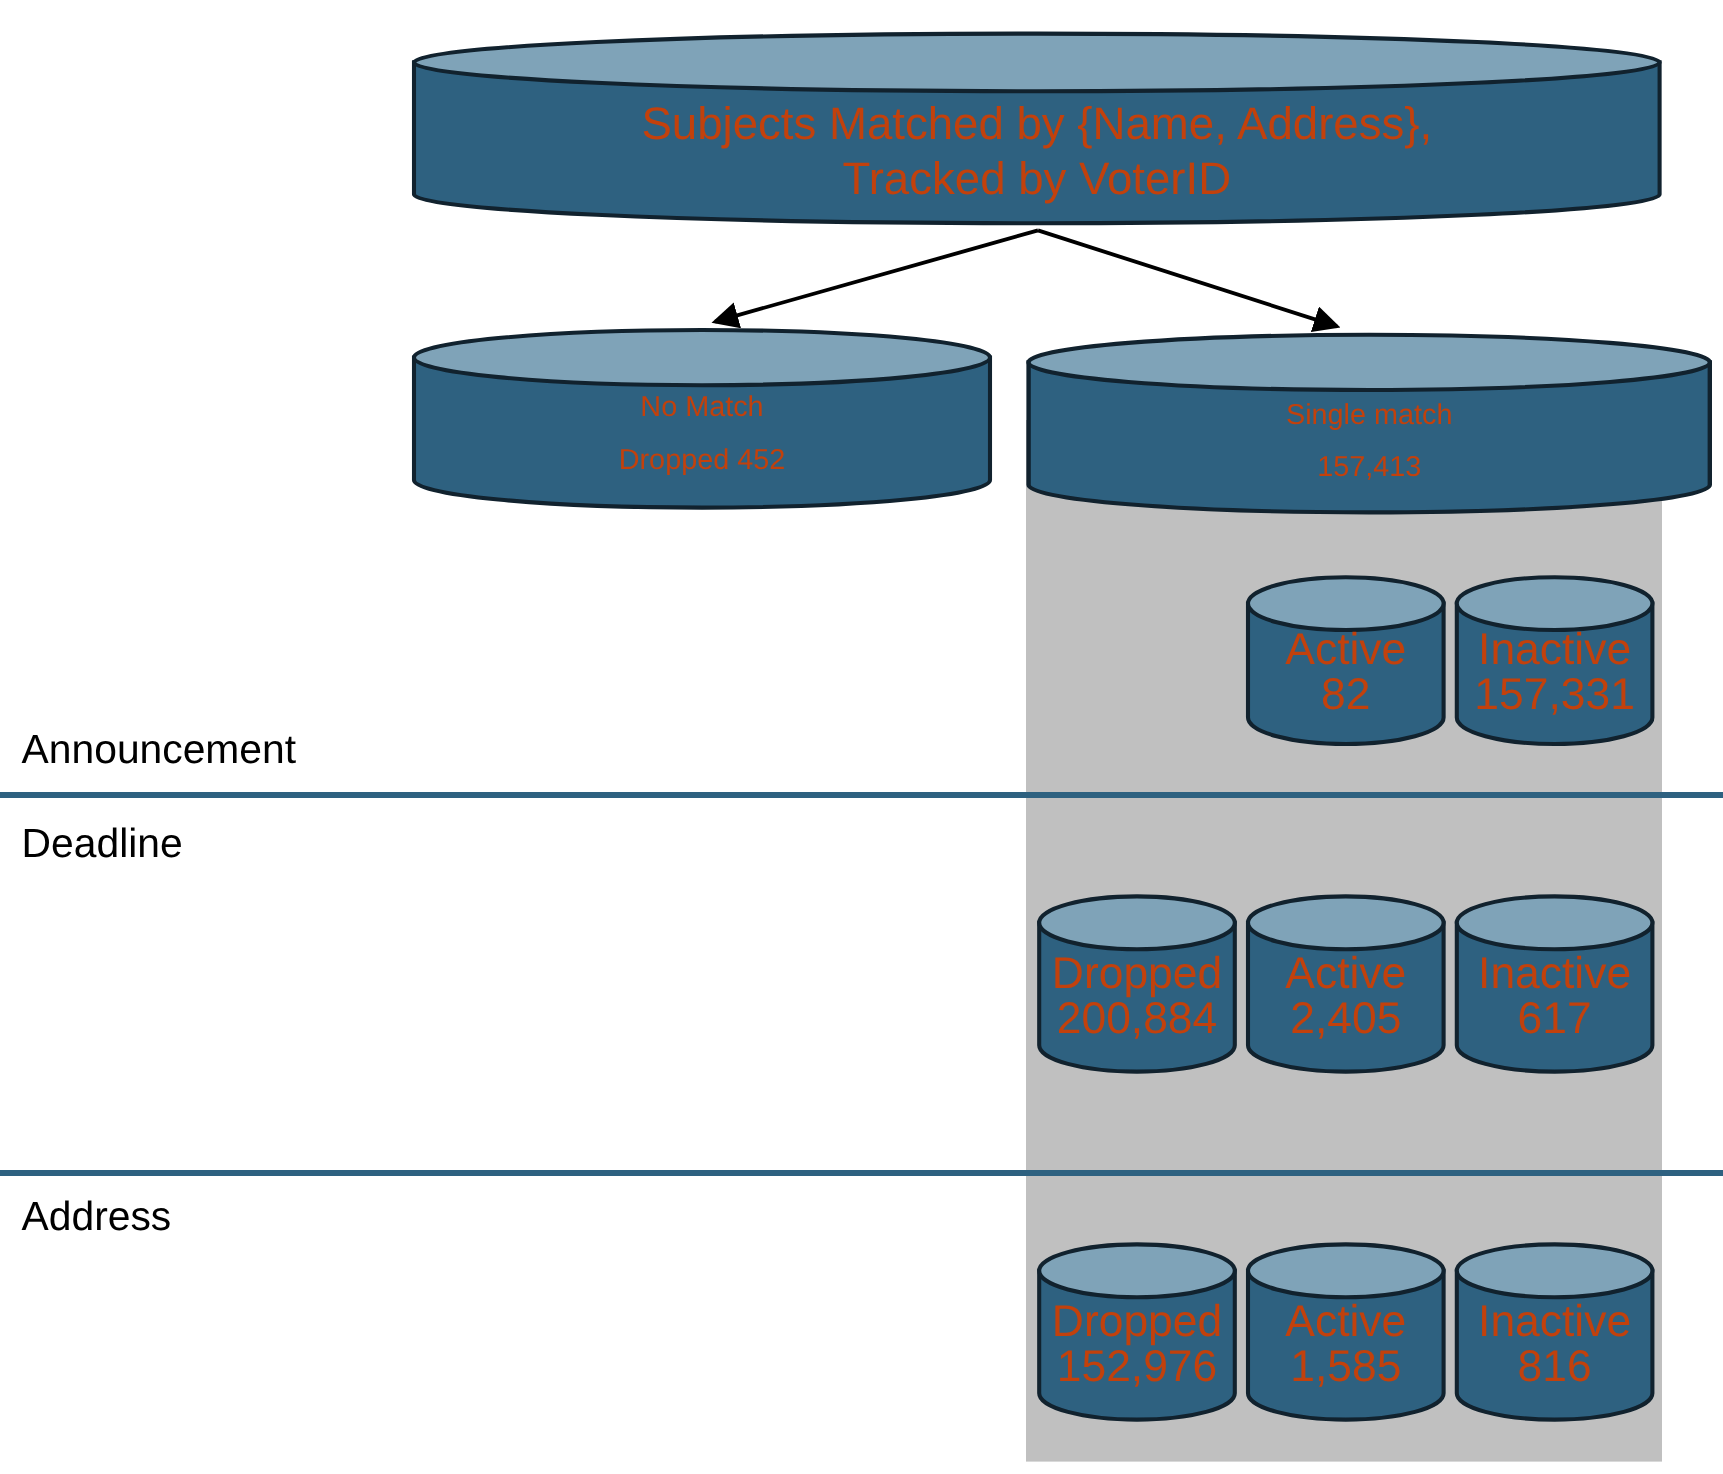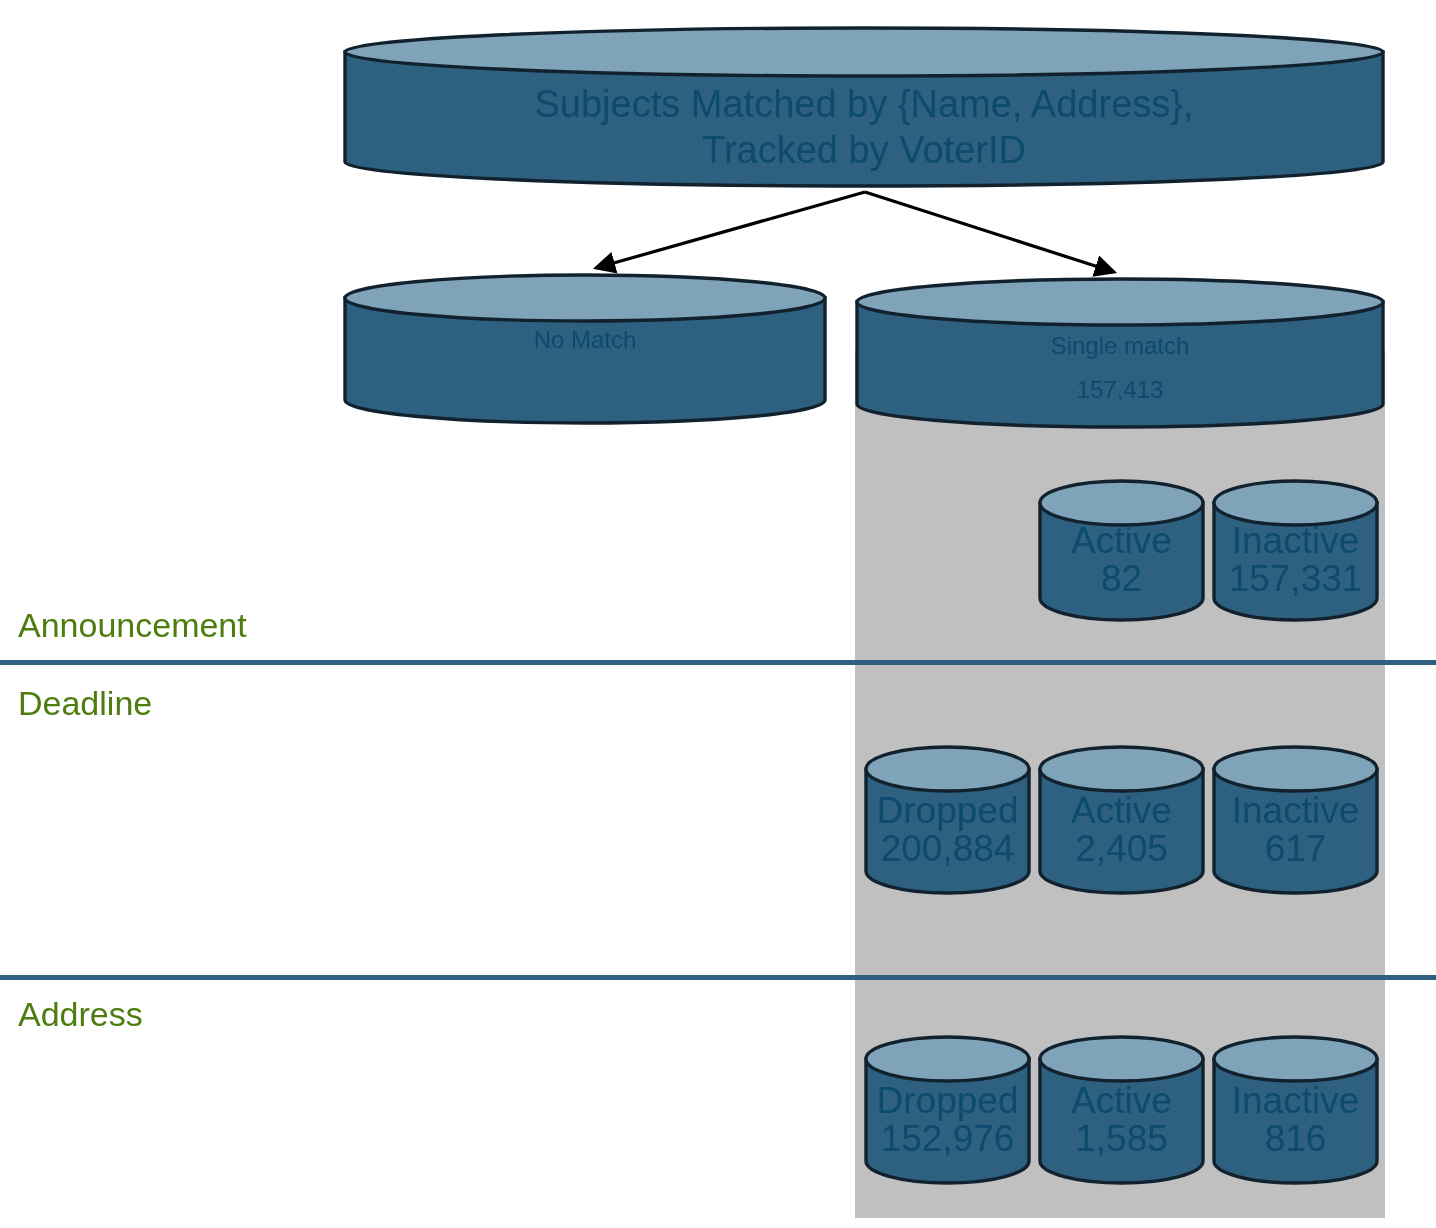--- a/index.html
+++ b/index.html
@@ -26,21 +26,21 @@
   .divider {
     position: absolute;
     left: 0;
     width: 1436px;
     height: 5px;
     background: #2e6180;
   }
   
   .phase-label {
     position: absolute;
-    color: #4d7c0f;
+    color: #000000;
     font-size: 34px;
     line-height: 40px;
     white-space: nowrap;
     letter-spacing: 0px;
   }
   
   .cyl {
     position: absolute;
   }
   .cyl svg {
@@ -48,21 +48,21 @@
     left: 0;
     top: 0;
     width: 100%;
     height: 100%;
     overflow: visible;
   }
   .cyl .cyl-label {
     position: absolute;
     left: 0;
     right: 0;
-    color: #0c4a6e;
+    color: #c2410c;
     text-align: center;
     white-space: nowrap;
     pointer-events: none;
   }
   .cyl .cyl-label .l1,
   .cyl .cyl-label .l2 {
     display: block;
   }
   
   .cyl.big .cyl-label { font-size: 38px; line-height: 46px; }
@@ -107,24 +107,25 @@
     </div>
   </div>
 
   <div class="cyl mid" style="left:343px; top:273px; width:484px; height:152px;">
     <svg viewBox="0 0 484 152" preserveAspectRatio="none">
       <path d="M2,25 L2,127 A240,23 0 0,0 482,127 L482,25 Z" fill="#2e6180" stroke="#11222e" stroke-width="3.4"></path>
       <ellipse cx="242" cy="25" rx="240" ry="23" fill="#7fa3b8" stroke="#11222e" stroke-width="3.4"></ellipse>
     </svg>
     <div class="cyl-label" style="top:45px;">
       <span class="l1">No Match</span>
-    </div>
-  </div>
-
-  <div class="cyl mid" style="left:855px; top:277px; width:530px; height:152px;">
+      <span class="l2">Dropped  452</span>
+    </div>
+  </div>
+
+  <div class="cyl mid" style="left:855px; top:277px; width:530px; height:152px;padding-left:42px;">
     <svg viewBox="0 0 530 152" preserveAspectRatio="none">
       <path d="M2,25 L2,127 A263,23 0 0,0 528,127 L528,25 Z" fill="#2e6180" stroke="#11222e" stroke-width="3.4"></path>
       <ellipse cx="265" cy="25" rx="263" ry="23" fill="#7fa3b8" stroke="#11222e" stroke-width="3.4"></ellipse>
     </svg>
     <div class="cyl-label" style="top:47px;">
       <span class="l1">Single match</span>
       <span class="l2">157,413</span>
     </div>
   </div>
 

